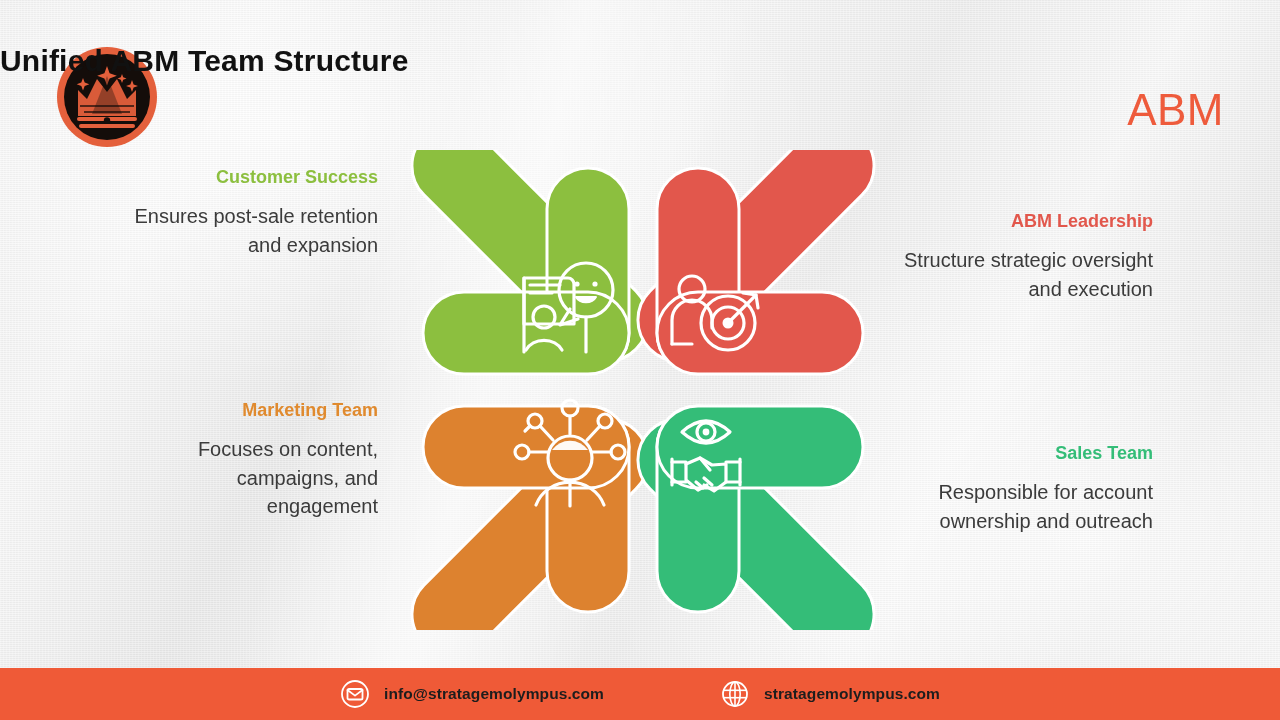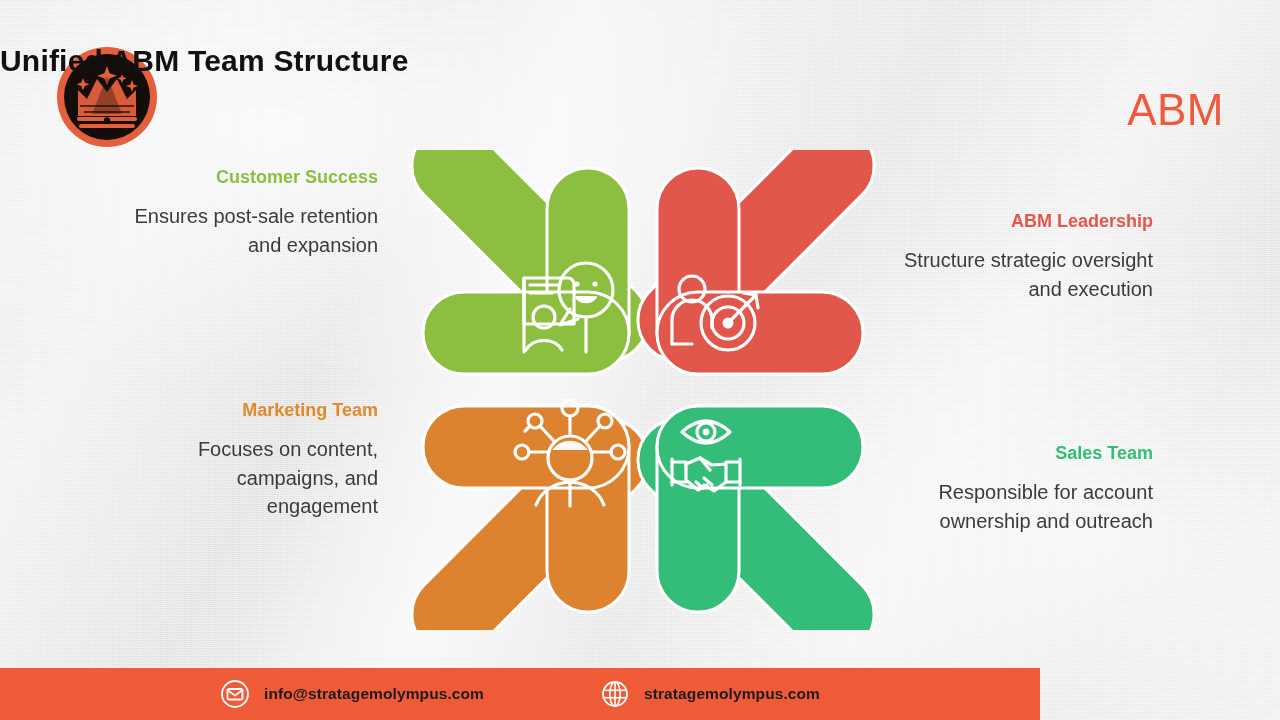--- a/index.html
+++ b/index.html
@@ -94,21 +94,21 @@
     width: 478px;
     height: 480px;
   }
   #arrows svg { display: block; }
 
   
   #footer {
     position: absolute;
     left: 0;
     bottom: 0;
-    width: 1040px;
+    width: 1280px;
     height: 52px;
     background: #EF5A37;
     display: flex;
     align-items: center;
     justify-content: center;
     gap: 116px;
   }
   .contact {
     display: flex;
     align-items: center;

